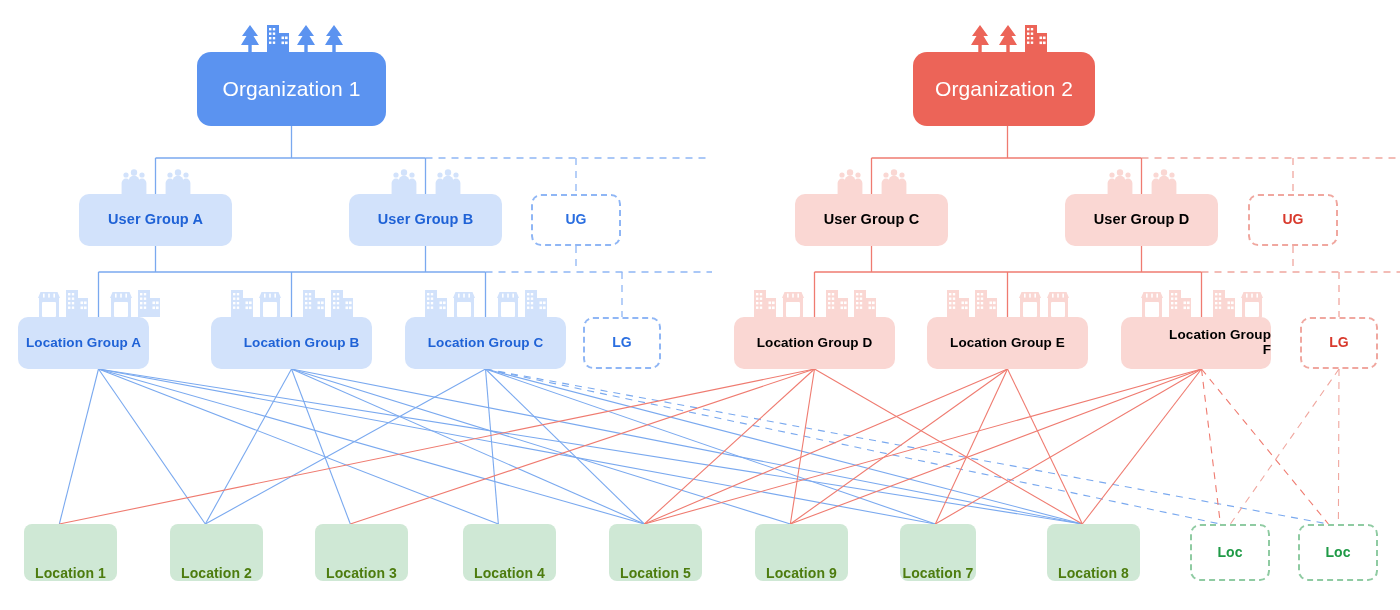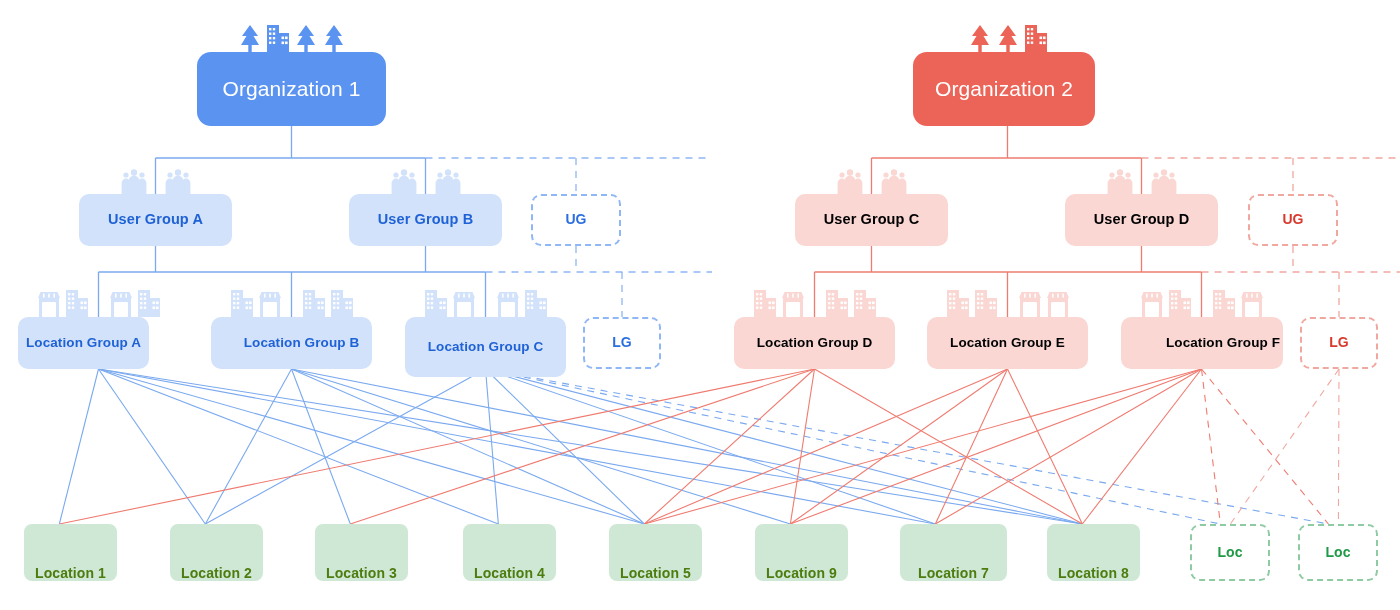--- a/index.html
+++ b/index.html
@@ -371,21 +371,21 @@
             <rect x="7.8" y="14" width="2.4" height="2.4"></rect>
             <rect x="4" y="18.5" width="2.4" height="2.4"></rect>
             <rect x="7.8" y="18.5" width="2.4" height="2.4"></rect>
             <rect x="16.5" y="13.5" width="2.6" height="2.6"></rect>
             <rect x="20" y="13.5" width="2.6" height="2.6"></rect>
             <rect x="16.5" y="18.5" width="2.6" height="2.6"></rect>
             <rect x="20" y="18.5" width="2.6" height="2.6"></rect>
           </g>
         </svg>
       </div>
-      <div class="node lg lg-blue" style="left: 405px; top: 317px; width: 161px; height: 60px;">
+      <div class="node lg lg-blue" style="left: 405px; top: 317px; width: 161px; height: 52px;">
         <span>Location Group C</span>
       </div>
       <div class="deco" style="left: 405px; top: 288px; width: 161px; height: 30px; display: flex; align-items: flex-end; justify-content: center; gap: 2px;">
         <svg width="26" height="30" viewBox="0 0 26 30">
           <rect x="2" y="2" width="12" height="27" fill="#d2e2fb"></rect>
           <rect x="14" y="10" width="10" height="19" fill="#d2e2fb"></rect>
           <g fill="#ffffff">
             <rect x="4" y="5" width="2.4" height="2.4"></rect>
             <rect x="7.8" y="5" width="2.4" height="2.4"></rect>
             <rect x="4" y="9.5" width="2.4" height="2.4"></rect>
@@ -654,21 +654,21 @@
           <rect x="3" y="10" width="20" height="19" fill="#fad7d3"></rect>
           <g fill="#ffffff">
             <rect x="7" y="5.6" width="1.6" height="4"></rect>
             <rect x="12.2" y="5.6" width="1.6" height="4"></rect>
             <rect x="17.4" y="5.6" width="1.6" height="4"></rect>
             <rect x="6" y="14" width="14" height="15" rx="1"></rect>
           </g>
           <rect x="7.5" y="15.5" width="11" height="13.5" fill="#fad7d3" opacity="0.0"></rect>
         </svg>
       </div>
-      <div class="node lg lg-red" style="left: 1121px; top: 317px; width: 162px; height: 52px; padding-left: 42px;">
+      <div class="node lg lg-red" style="left: 1121px; top: 317px; width: 150px; height: 52px; padding-left: 42px;">
         <span>Location Group F</span>
       </div>
       <div class="deco" style="left: 1121px; top: 288px; width: 161px; height: 30px; display: flex; align-items: flex-end; justify-content: center; gap: 2px;">
         <svg width="26" height="30" viewBox="0 0 26 30">
           <path d="M2 10 L4.5 4 H21.5 L24 10 Z" fill="#fad7d3"></path>
           <rect x="3" y="10" width="20" height="19" fill="#fad7d3"></rect>
           <g fill="#ffffff">
             <rect x="7" y="5.6" width="1.6" height="4"></rect>
             <rect x="12.2" y="5.6" width="1.6" height="4"></rect>
             <rect x="17.4" y="5.6" width="1.6" height="4"></rect>
@@ -738,21 +738,21 @@
       </div>
       <div class="node loc" style="left: 463px; top: 524px; width: 93px; height: 57px;">
         <span>Location 4</span>
       </div>
       <div class="node loc" style="left: 609px; top: 524px; width: 93px; height: 57px;">
         <span>Location 5</span>
       </div>
       <div class="node loc" style="left: 755px; top: 524px; width: 93px; height: 57px;">
         <span>Location 9</span>
       </div>
-      <div class="node loc" style="left: 900px; top: 524px; width: 107px; height: 57px;">
+      <div class="node loc" style="left: 900px; top: 524px; width: 76px; height: 57px;">
         <span>Location 7</span>
       </div>
       <div class="node loc" style="left: 1047px; top: 524px; width: 93px; height: 57px;">
         <span>Location 8</span>
       </div>
       <div class="node ghost ghost-green" style="left: 1190px; top: 524px; width: 80px; height: 57px;">
         <span>Loc</span>
       </div>
       <div class="node ghost ghost-green" style="left: 1298px; top: 524px; width: 80px; height: 57px;">
         <span>Loc</span>

